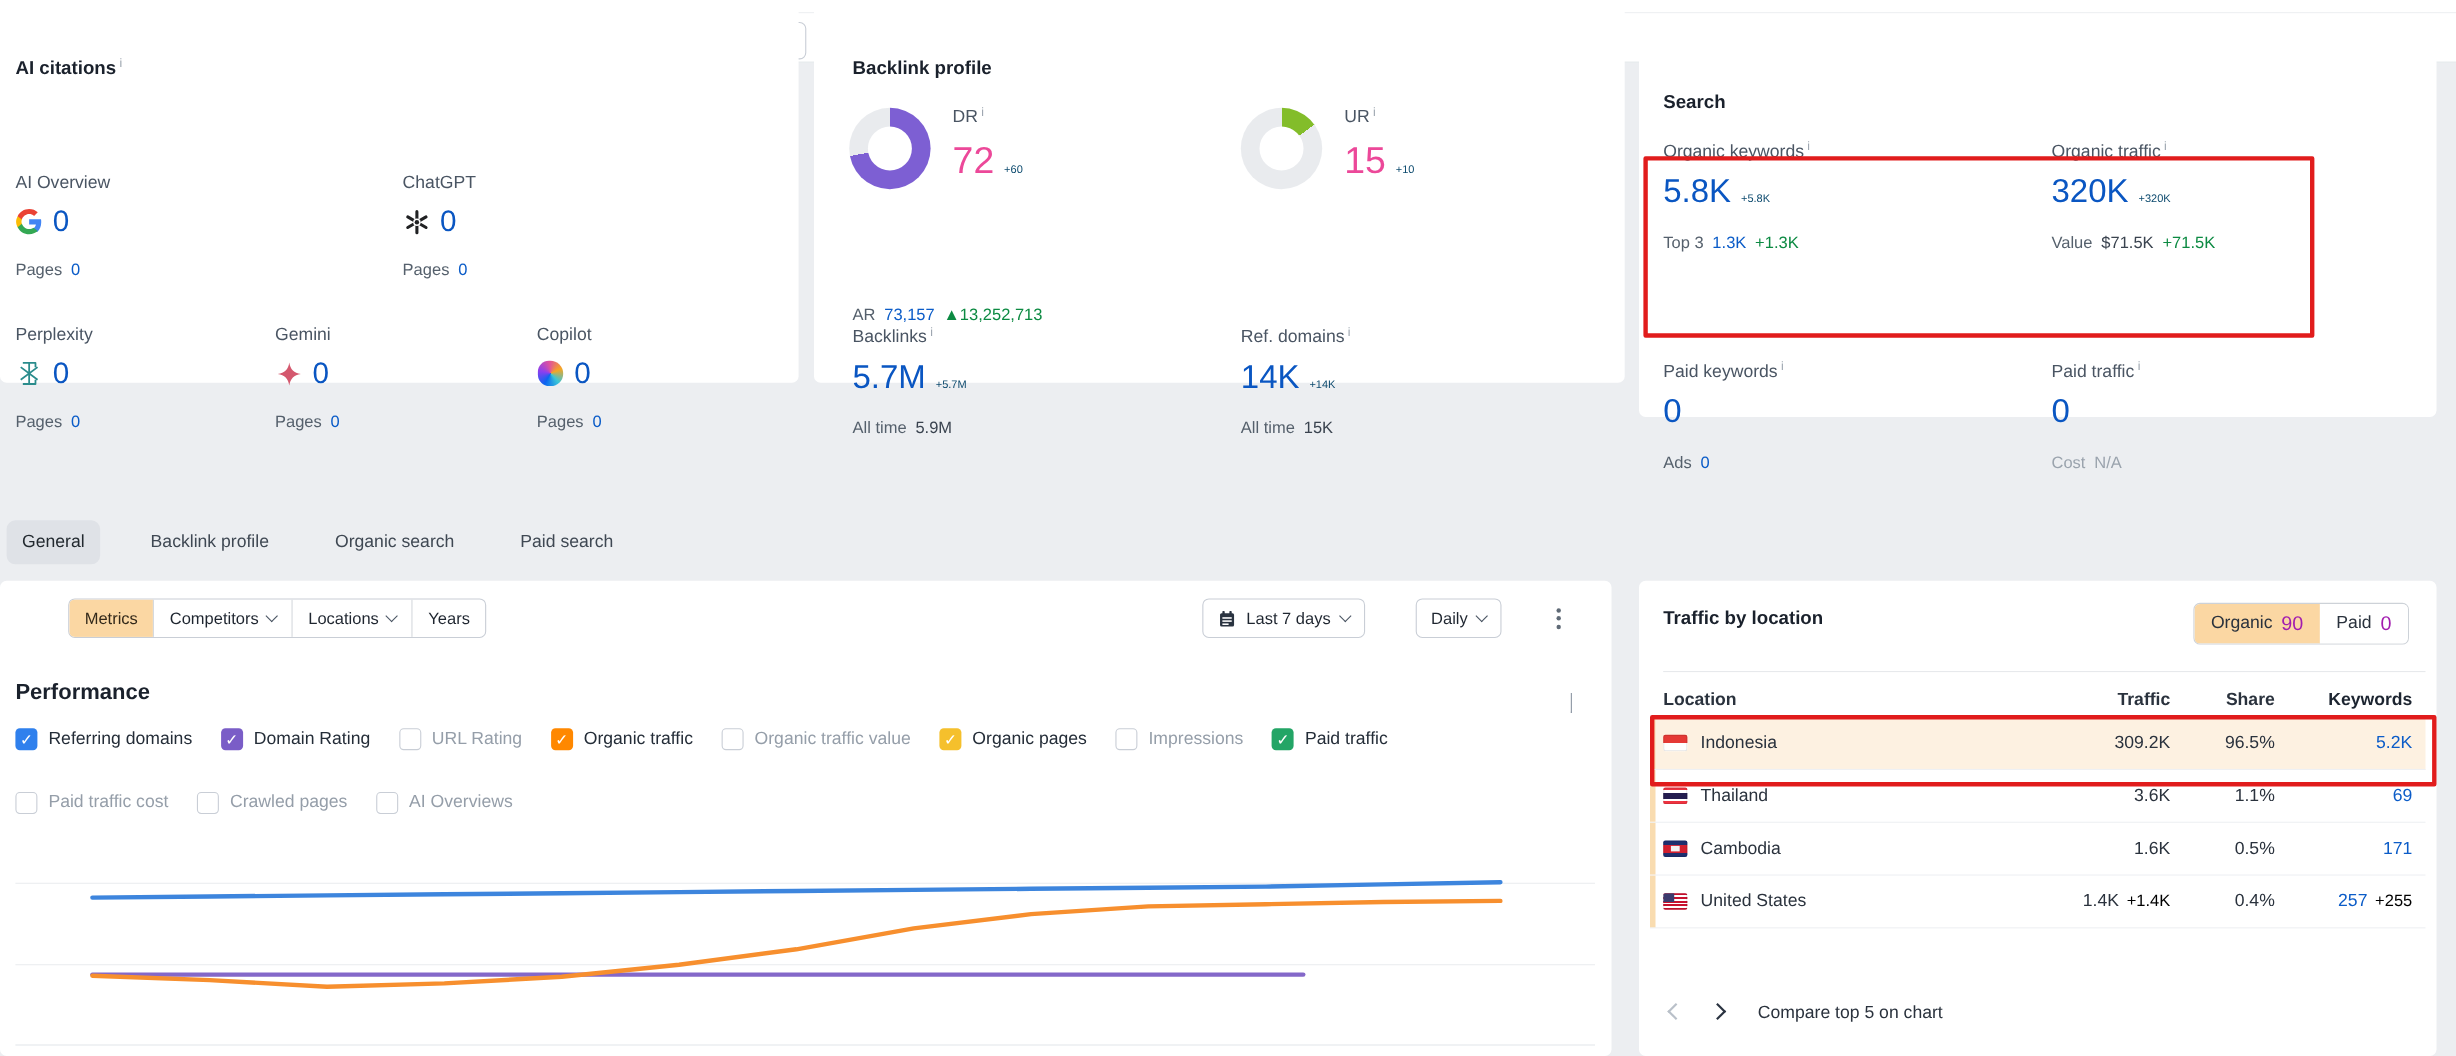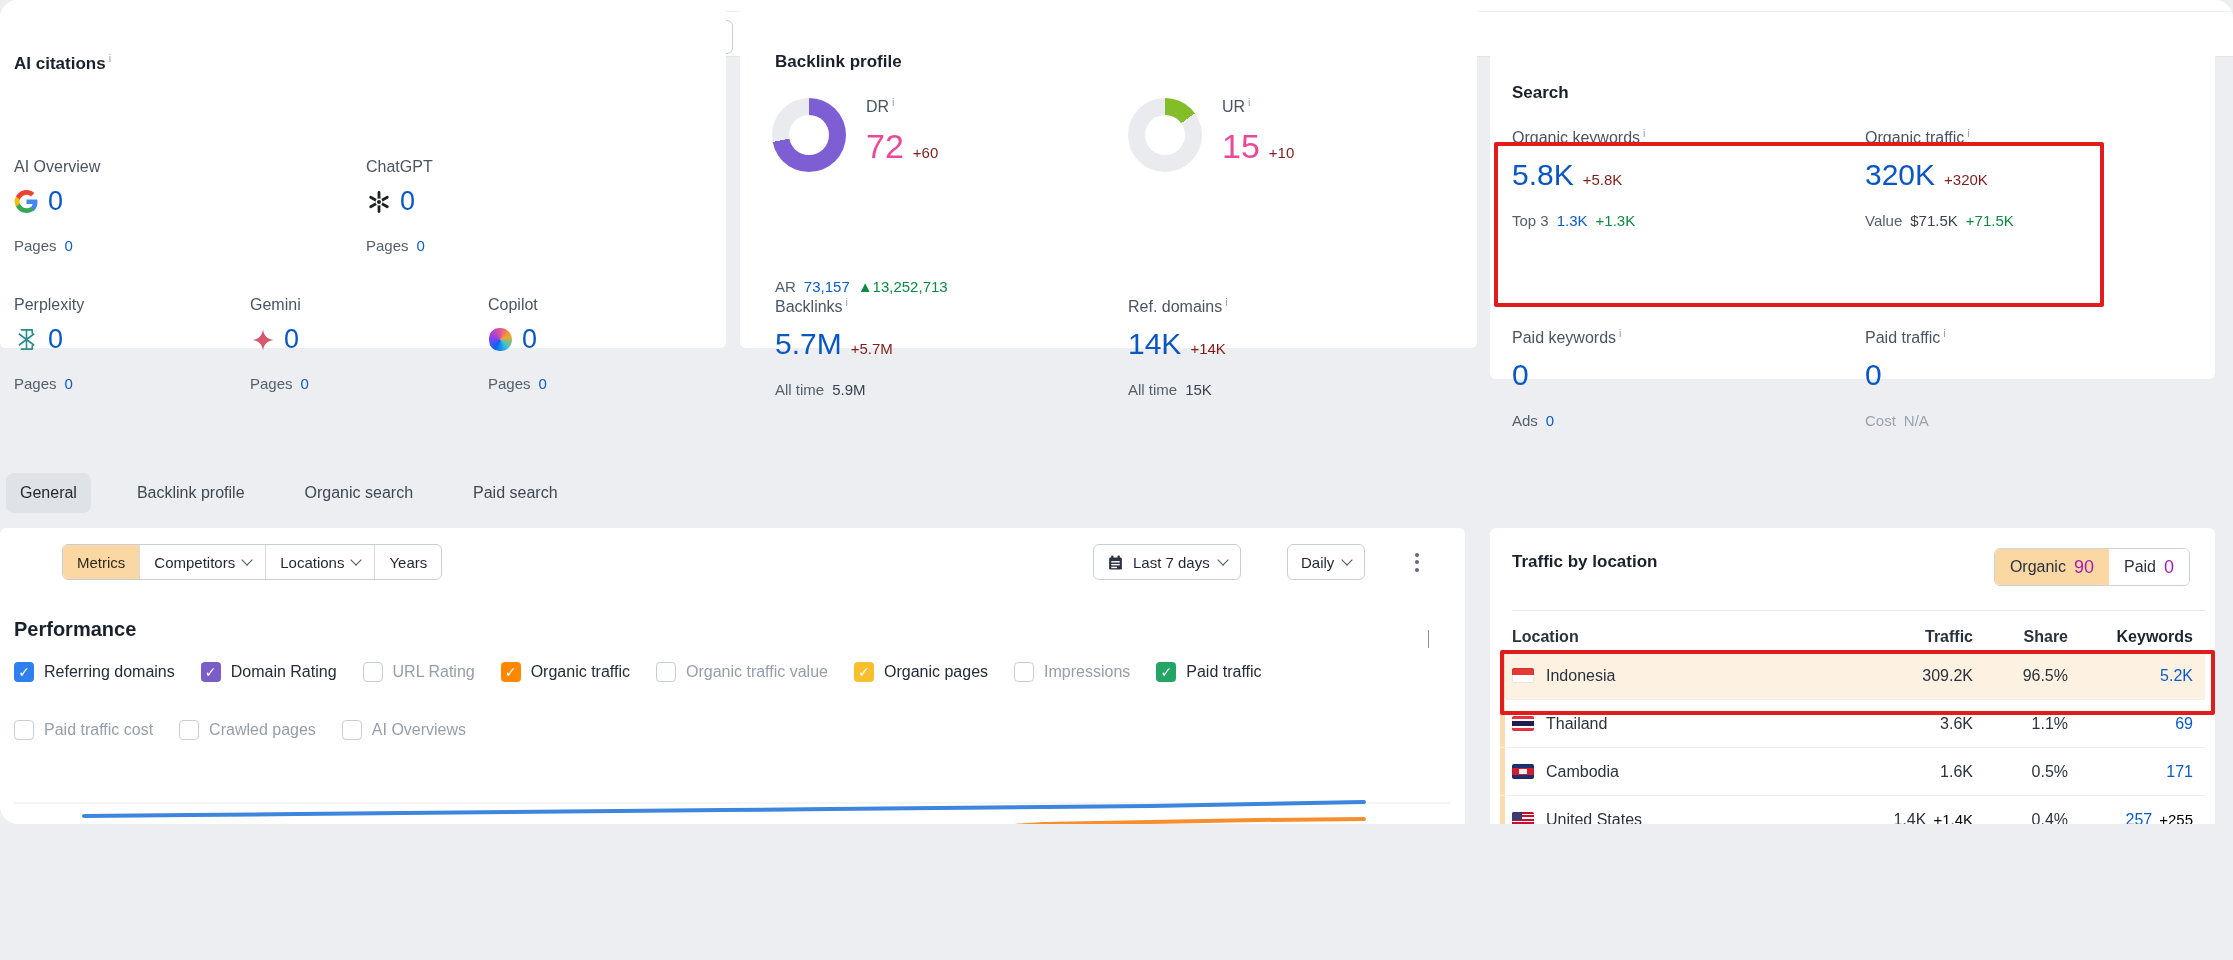--- a/index.html
+++ b/index.html
@@ -1,17 +1,17 @@
 <!DOCTYPE html>
 <html><head>
 <meta charset="utf-8">
 <style>
   html,body{margin:0;padding:0;}
   body{font-family:"Liberation Sans","DejaVu Sans",sans-serif;background:#eceef1;}
-  .screen{position:relative;width:2233px;height:824px;background:#eceef1;overflow:hidden;border-radius:18px;}
+  .screen{position:relative;width:2233px;height:960px;background:#eceef1;overflow:hidden;}
 
   
   .topbar{position:absolute;left:0;top:0;width:2233px;height:56px;background:#fff;border-bottom:1px solid #e2e5e9;}
   .topbar-rule{position:absolute;left:0;top:11px;width:100%;height:1px;background:#eef0f2;}
   .filters{position:absolute;left:13px;top:20px;display:flex;gap:13px;}
   .filter-btn{display:inline-flex;align-items:center;gap:9px;height:34px;padding:0 13px;background:#fff;
     border:1px solid #c9ced6;border-radius:6px;font-size:15px;color:#1f2630;cursor:pointer;white-space:nowrap;}
   .chev{width:7px;height:7px;border-right:1.8px solid #4a5563;border-bottom:1.8px solid #4a5563;
     transform:rotate(45deg);margin-top:-4px;flex:none;}
   .chev-up{transform:rotate(-135deg);margin-top:4px;}
@@ -27,21 +27,21 @@
 
   .card-title{position:absolute;font-size:17px;font-weight:bold;color:#1a212c;}
   sup.info{font-size:11px;color:#9aa3ad;font-weight:normal;margin-left:3px;}
 
   .metric-block{position:absolute;}
   .metric-label{font-size:16px;color:#4a5563;white-space:nowrap;}
   .metric-valrow{display:flex;align-items:baseline;gap:9px;margin-top:13px;}
   .metric-value{font-size:30px;color:#0a56c2;line-height:1;}
   .metric-value.dark{color:#ec4899;}
   .metric-value.xl{font-size:34px;}
-  .delta{font-size:15px;color:#7f1d1d;}
+  .delta{font-size:10px;color:#0c4a6e;}
   .subrow{margin-top:22px;font-size:15px;color:#55606c;display:flex;gap:8px;align-items:baseline;white-space:nowrap;}
   .subrow .link{color:#0b5cc8;}
   .subrow .dark{color:#3a434f;}
   .subrow .muted{color:#9aa3ad;}
   .subrow .green{color:#0c8a42;}
 
   
   .ai-item .metric-valrow{margin-top:12px;align-items:center;}
   .ai-item .metric-value{font-size:27px;}
   .ai-icon{width:25px;height:25px;display:inline-flex;align-items:center;justify-content:center;}

